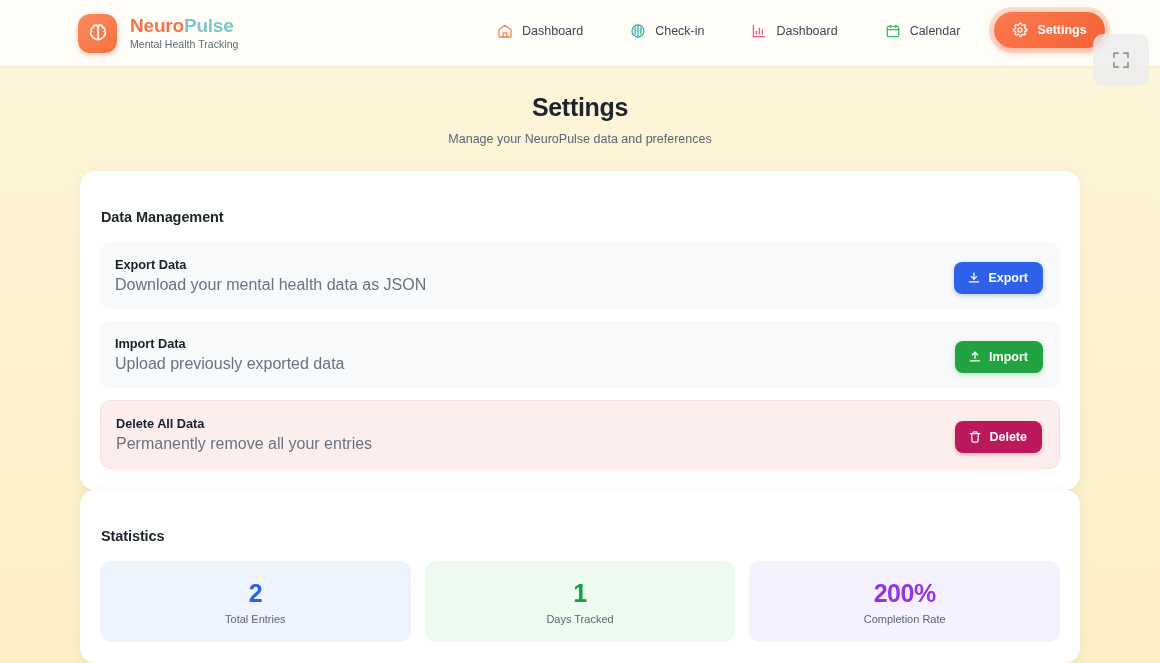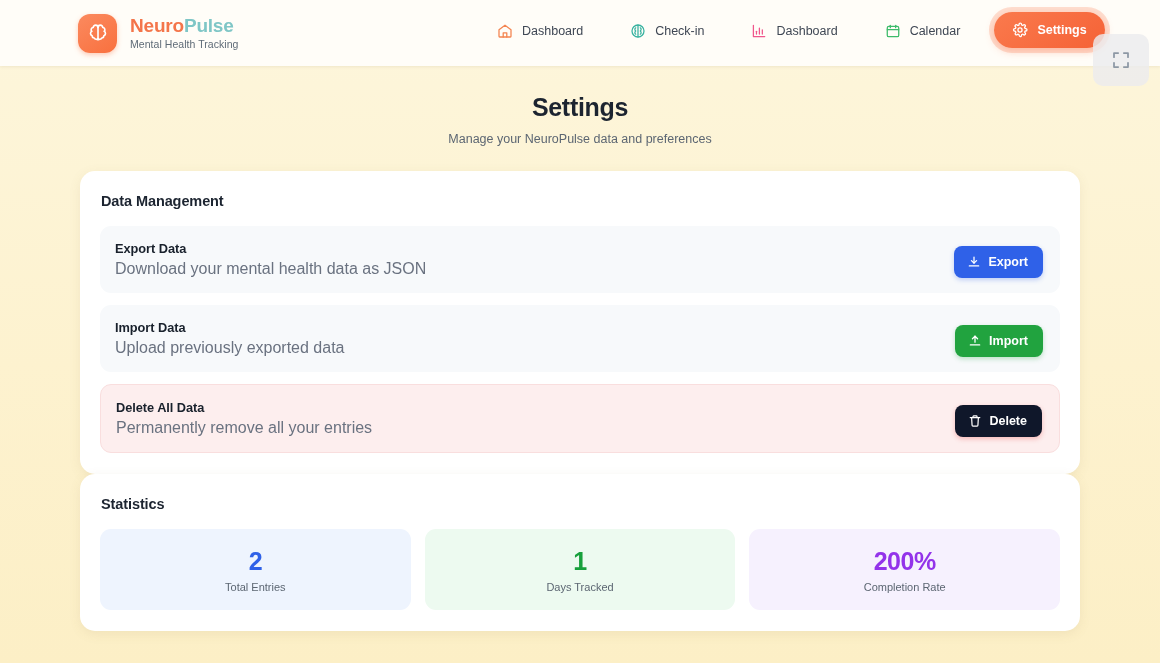--- a/index.html
+++ b/index.html
@@ -120,21 +120,21 @@
     color: #5c6672;
     margin-top: 10px;
   }
 
   
   .card {
     background: #ffffff;
     border-radius: 15px;
     margin: 0 80px;
     box-shadow: 0 3px 12px rgba(140,120,70,0.10);
-    padding: 20px 20px 21px 20px;
+    padding: 36px 20px 21px 20px;
   }
 
   .card + .card { }
 
   .card-title {
     font-size: 14.5px;
     font-weight: bold;
     color: #1c2430;
     margin: 2px 0 0 1px;
     letter-spacing: -0.1px;
@@ -183,21 +183,21 @@
     font-size: 12.5px;
     font-weight: bold;
     color: #ffffff;
     font-family: "Liberation Sans", sans-serif;
     cursor: pointer;
     white-space: nowrap;
   }
 
   .btn-export { background: #2f61e8; box-shadow: 0 2px 5px rgba(47,97,232,0.28); }
   .btn-import { background: #21a33f; box-shadow: 0 2px 5px rgba(33,163,63,0.28); }
-  .btn-delete { background: #0f172a; box-shadow: 0 2px 5px rgba(225,48,48,0.28); }
+  .btn-delete { background: #be185d; box-shadow: 0 2px 5px rgba(225,48,48,0.28); }
 
   .btn-icon { width: 14px; height: 14px; display: block; flex: 0 0 auto; }
 
   
   .stats {
     display: flex;
     gap: 14px;
     margin-top: 17px;
   }
 

